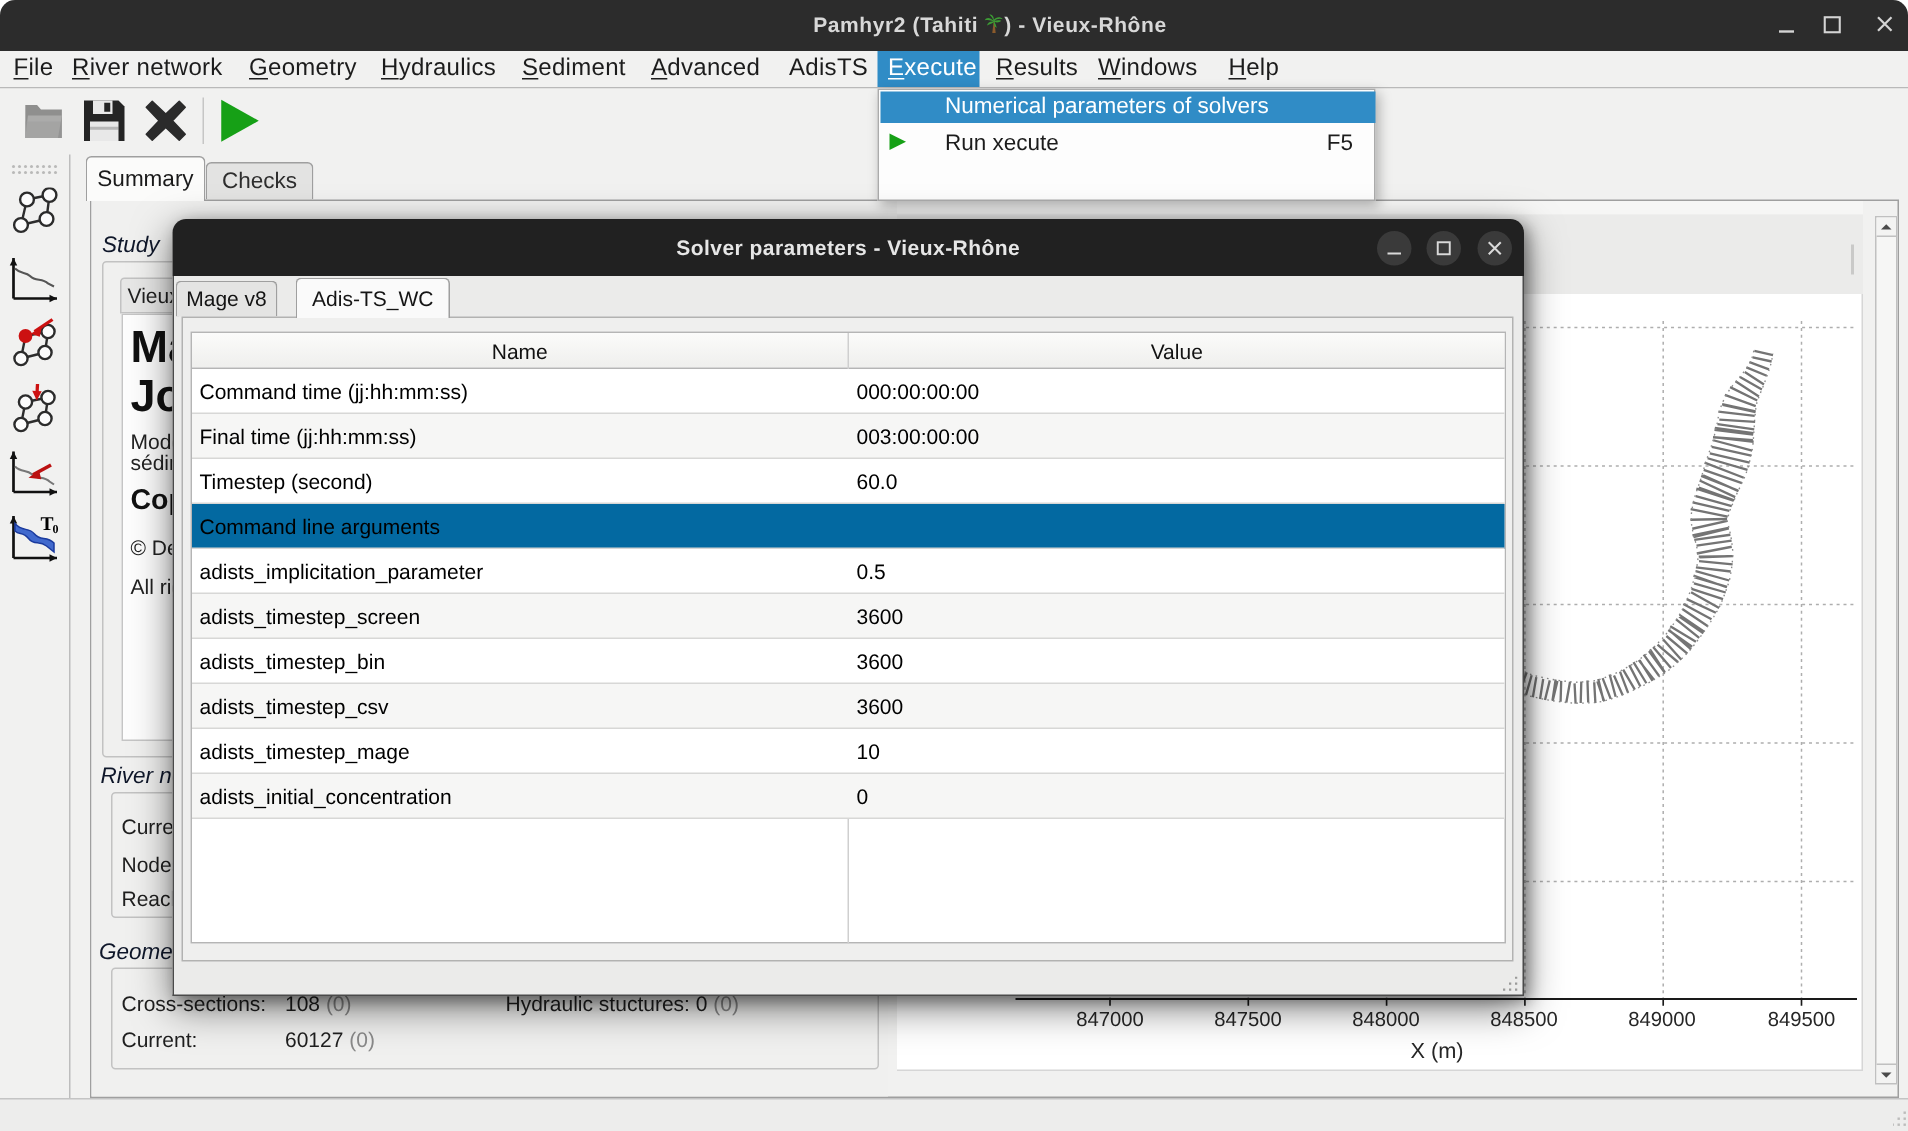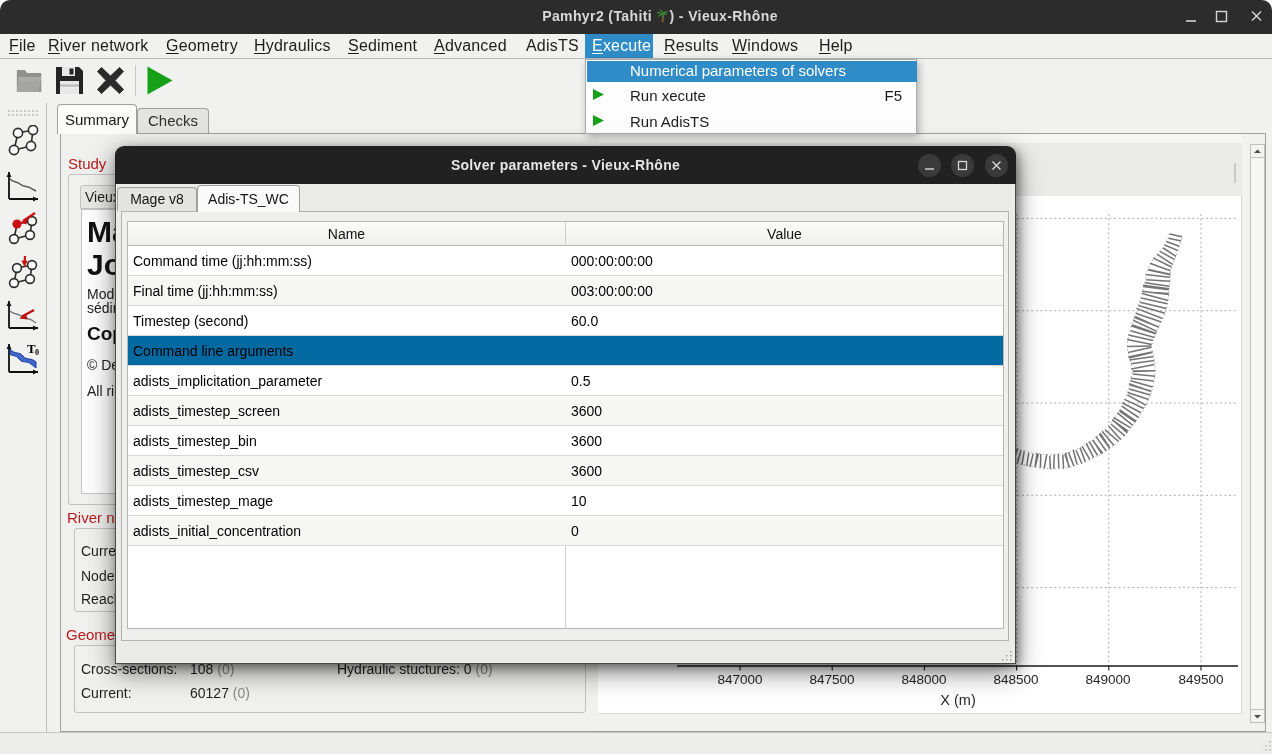--- a/index.html
+++ b/index.html
@@ -17,21 +17,21 @@
 #toolbar { left:0; top:59px; width:1272px; height:44px; background:#f1f1f0; }
 
 #sidebar { left:0; top:103px; width:47px; height:629px; background:#f1f1f0; border-right:1px solid #bdbdbd; }
 
 .tab { position:absolute; font-size:15px; color:#1a1a1a; text-align:center; border:1px solid #9f9f9f; border-bottom:none; border-radius:4px 4px 0 0; }
 #tab-summary { left:57px; top:104px; width:80px; height:30px; background:#fbfbfa; line-height:29px; z-index:3; }
 #tab-checks { left:137px; top:108px; width:72px; height:25px; background:#e3e3e2; line-height:24px; color:#2e2e2e; z-index:1; }
 
 #pane { left:60px; top:133px; width:1206px; height:599px; background:#f1f1f0; border:1px solid #9f9f9f; z-index:2; }
 #leftpanel { left:61px; top:134px; width:531px; height:597px; background:#f0f0ef; z-index:2; }
-.gblabel { position:absolute; font-size:15px; color:#b91c1c; }
+.gblabel { position:absolute; font-size:15px; color:#0f172a;font-style:italic; }
 .gbox { position:absolute; border:1px solid #c2c2c2; border-radius:3px; background:#f0f0ef; }
 .ltext { position:absolute; font-size:14px; color:#1f1f1f; white-space:pre; }
 .gray { color:#8a8a8a; }
 
 #plottoolbar { left:598px; top:143px; width:644px; height:53px; background:#ebebea; z-index:2; }
 #canvas { left:598px; top:196px; width:644px; height:518px; background:#fff; border-right:1px solid #d6d6d6; border-bottom:1px solid #d6d6d6; z-index:2; }
 
 #vscroll { left:1250px; top:144px; width:15px; height:579px; background:#f6f6f5; border:1px solid #c0c0c0; z-index:3; }
 .sbtn { position:absolute; left:0; width:13px; height:13px; background:#f3f3f2; color:#3c3c3c; font-size:8px; text-align:center; line-height:13px; }
 
@@ -280,43 +280,37 @@
   <div class="ditem" style="top:1px;height:21px;background:#308cc6">
       <span class="txt" style="color:#fff;top:1px">Numerical parameters of solvers</span>
     </div>
   <div class="ditem" style="top:22px;height:26px">
     <svg style="position:absolute;left:5px;top:6px" width="13" height="13" viewBox="0 0 13 13">
         <path d="M1 1 L12 6.5 L1 12 Z" fill="#16a016"></path>
       </svg>
     <span class="txt" style="top:5px">Run xecute</span>
     <span style="position:absolute;right:15px;top:5px">F5</span>
   </div>
-  <div class="ditem" style="top:48px;height:25px">
-    <svg style="position:absolute;left:5px;top:6px" width="13" height="13" viewBox="0 0 13 13">
-        <path d="M1 1 L12 6.5 L1 12 Z" fill="#16a016"></path>
-      </svg>
-    <span class="txt" style="top:5px">Run AdisTS</span>
-  </div>
 </div>
 
 <div class="abs" id="dialog">
   <div class="abs" id="dlgtitle">
     <div class="abs" style="width:100%;top:11px;text-align:center;color:#e6e6e6;font-weight:bold;font-size:14px;letter-spacing:0.3px">Solver parameters - Vieux-Rhône</div>
     <div class="dwbtn" style="left:803px"><svg width="23" height="23" viewBox="0 0 23 23">
           <path d="M7 15 H16" stroke="#d9d9d9" stroke-width="1.4"></path>
         </svg></div>
     <div class="dwbtn" style="left:836px"><svg width="23" height="23" viewBox="0 0 23 23">
           <rect x="7.5" y="7.5" width="8" height="8" fill="none" stroke="#d9d9d9" stroke-width="1.3"></rect>
         </svg></div>
     <div class="dwbtn" style="left:870px"><svg width="23" height="23" viewBox="0 0 23 23">
           <path d="M7.5 7.5 L15.5 15.5 M15.5 7.5 L7.5 15.5" stroke="#d9d9d9" stroke-width="1.4"></path>
         </svg></div>
   </div>
   <div class="abs" id="dlgbody"></div>
-  <div class="dtab" style="left:2px;top:41px;width:80px;height:24px;background:#e4e4e3;line-height:23px">Mage v8</div>
+  <div class="dtab" style="left:2px;top:41px;width:68px;height:24px;background:#e4e4e3;line-height:23px">Mage v8</div>
   <div class="dtab" style="left:82px;top:39px;width:103px;height:27px;background:#fafafa;line-height:26px;z-index:2">Adis-TS_WC</div>
   <div class="abs" id="dpane"></div>
   <div class="abs" id="dtable">
     <div class="abs" style="left:0;top:0;width:875px;height:24px;background:linear-gradient(#fbfbfa,#efefed);border-bottom:1px solid #b5b5b5;font-size:14px;color:#111">
       <span class="abs" style="left:438px;width:437px;text-align:center;top:4px">Value</span>
       <span class="abs" style="left:0;width:437px;text-align:center;top:4px">Name</span>
     </div>
     <div class="abs" style="left:437px;top:0;width:1px;height:407px;background:#cfcfcf"></div>
     <div class="drow" style="top:24px;background:#fff">
         <span class="n">Command time (jj:hh:mm:ss)</span>

